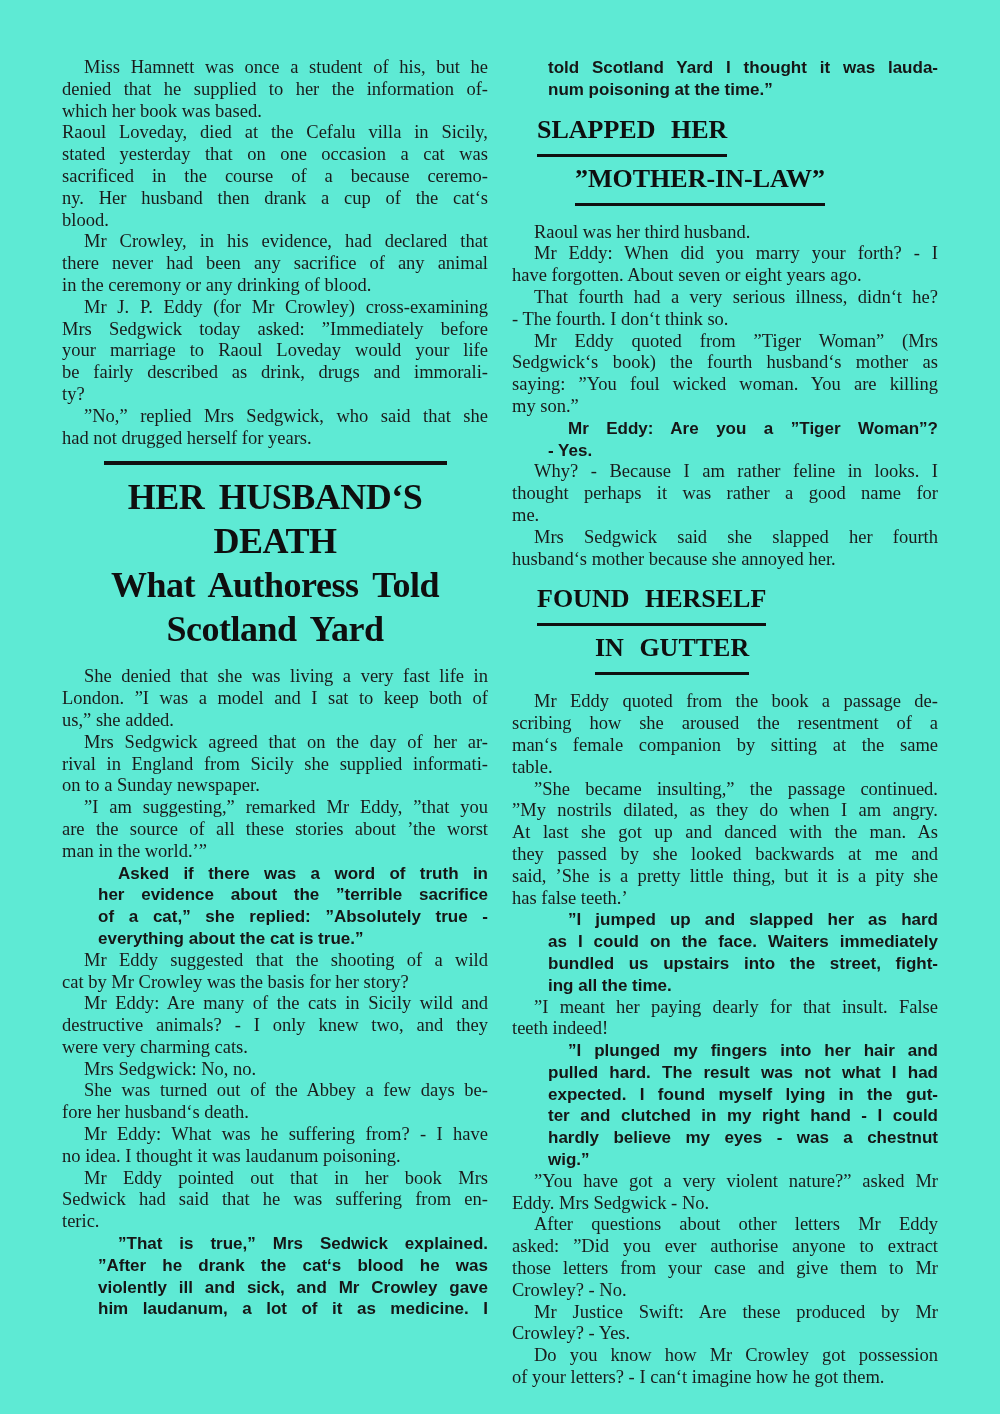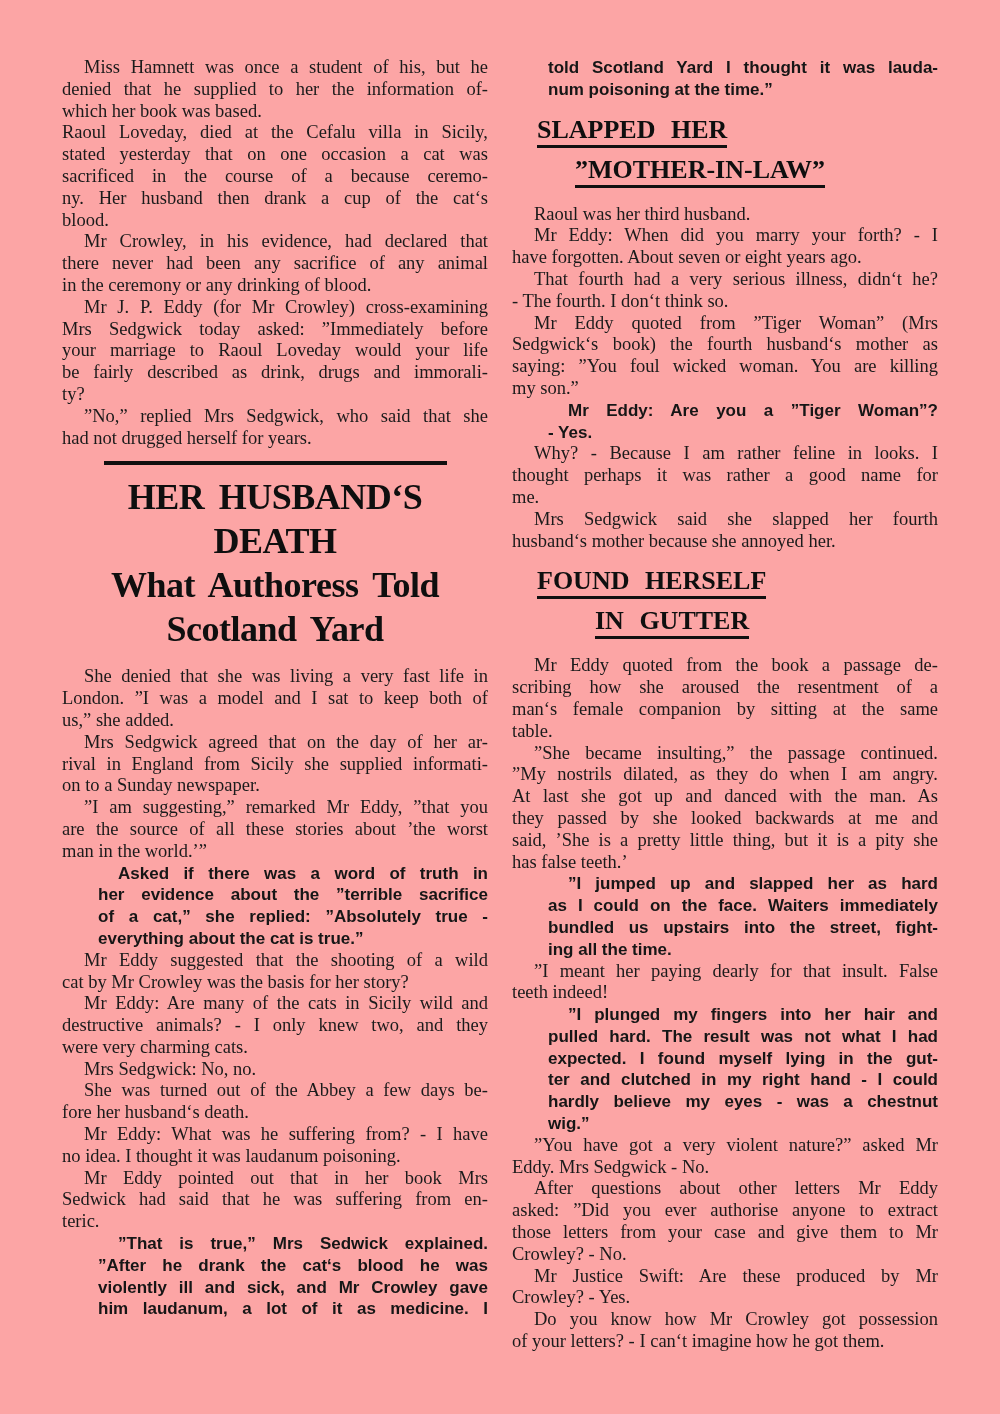--- a/index.html
+++ b/index.html
@@ -14,21 +14,21 @@
     font-family: "Liberation Serif", serif;
     color: #1b1b1b;
   }
   .page {
     box-sizing: border-box;
     width: 1000px;
     height: 1414px;
     padding: 57px 62px 0 62px;
     display: flex;
     gap: 24px;
-    background: #fca5a5;
+    background: #5eead4;
   }
   .col {
     width: 426px;
     flex: 0 0 426px;
   }
   
   .para {
     font-size: 18.5px;
     line-height: 21.8px;
     margin: 0;
@@ -73,21 +73,21 @@
     margin: 14px 0 16px 0;
     font-weight: bold;
     font-size: 26px;
     line-height: 30px;
     word-spacing: 9px;
     color: #0f0f0f;
   }
   .subhead-line {
     display: inline-block;
     border-bottom: 3px solid #101010;
-    padding-bottom: 0;
+    padding-bottom: 9px;
   }
   .subhead-row { margin-bottom: 7px; }
   .subhead-row:last-child { margin-bottom: 0; }
 </style>
 </head>
 <body>
 
 <div class="page">
   <div class="col">
       <div class="para">

